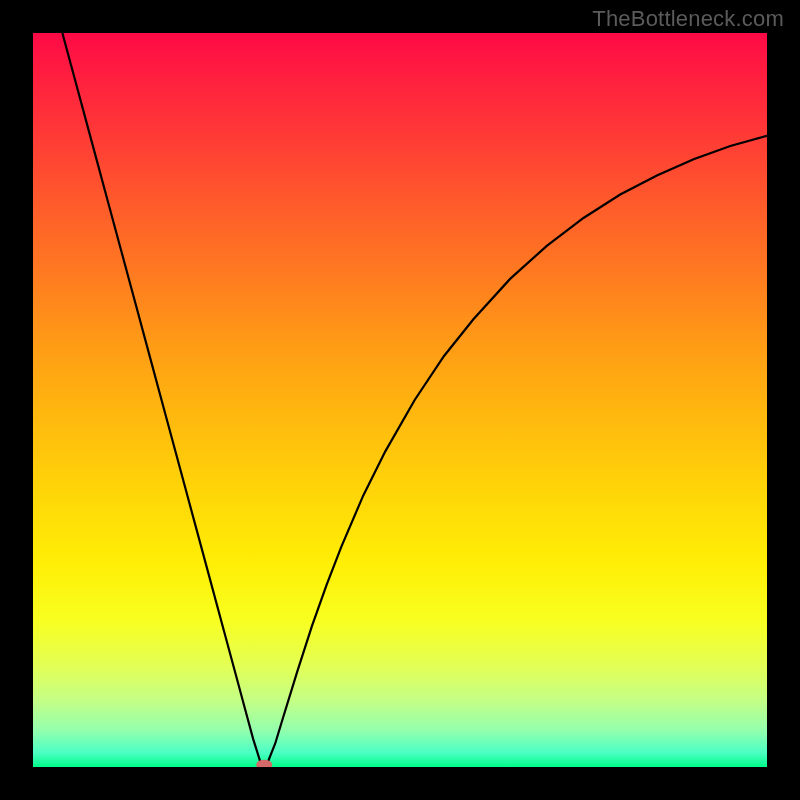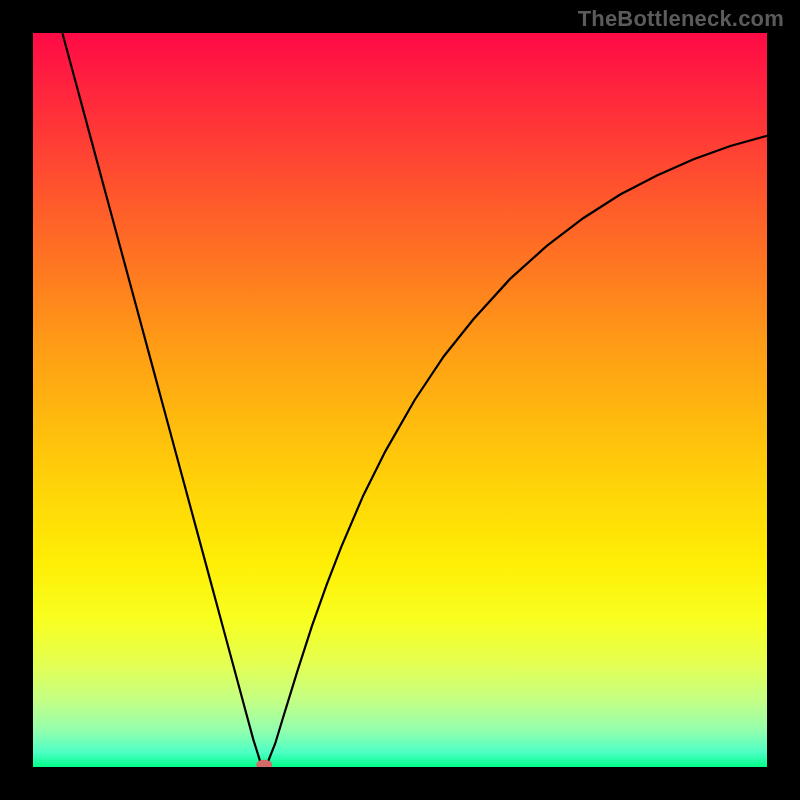--- a/index.html
+++ b/index.html
@@ -50,21 +50,21 @@
     width: 734px;
     height: 734px;
   }
   .watermark {
     position: absolute;
     top: 6px;
     right: 16px;
     color: #5b5b5b;
     font-size: 22px;
     letter-spacing: 0.2px;
-    font-weight: 700;
+    font-weight: 400;
     user-select: none;
     margin-left: 48px;
   }
 </style>
 </head>
 <body>
 
 <div class="frame">
 
   <div class="plot-area">

